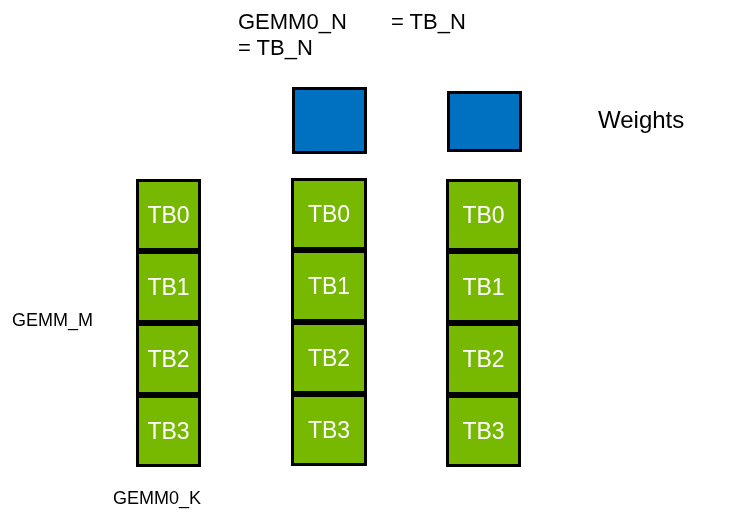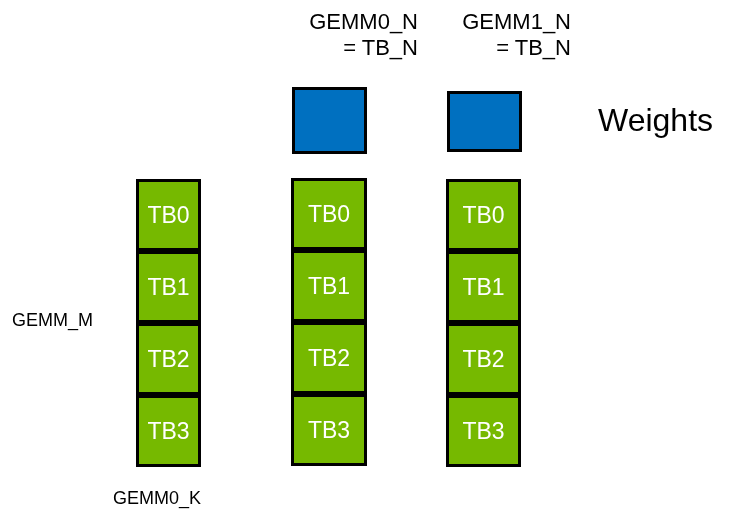--- a/index.html
+++ b/index.html
@@ -21,21 +21,21 @@
     position: relative;
     width: 742px;
     height: 529px;
     background: #ffffff;
     overflow: hidden;
   }
   .hdr {
     position: absolute;
     width: 180px;
     transform: translateX(-50%);
-    text-align: right;
+    text-align: left;
     font-size: 22px;
     line-height: 26px;
     color: var(--text);
     white-space: nowrap;
   }
   .blue-box {
     position: absolute;
     background: var(--blue);
     border: 3px solid var(--outline);
   }
@@ -47,21 +47,21 @@
     border: 3px solid var(--outline);
     background: var(--green);
     display: flex;
     align-items: center;
     justify-content: center;
     color: var(--tbtext);
     font-size: 23px;
   }
   .lbl {
     position: absolute;
-    font-size: 32px;
+    font-size: 24px;
     line-height: 28px;
     color: var(--text);
     white-space: nowrap;
   }
   .lbl-gemm {
     font-size: 18px;
     line-height: 26px;
   }
   .lbl-center {
     transform: translateX(-50%);
@@ -71,21 +71,20 @@
 </head>
 <body>
 
 <div class="canvas">
 
   <div class="hdr" style="left:328px; top:9px;">
     <div>GEMM0_N</div>
     <div>= TB_N</div>
   </div>
   <div class="hdr" style="left:481px; top:9px;">
-    <div>GEMM1_N</div>
     <div>= TB_N</div>
   </div>
 
   <div class="blue-box" style="left:292px; top:87px; width:75px; height:67px;"></div>
   <div class="blue-box" style="left:447px; top:91px; width:75px; height:61px;"></div>
 
   <div class="col" style="left:136px; top:179px; width:65px;">
     <div class="cell">TB0</div>
     <div class="cell">TB1</div>
     <div class="cell">TB2</div>

